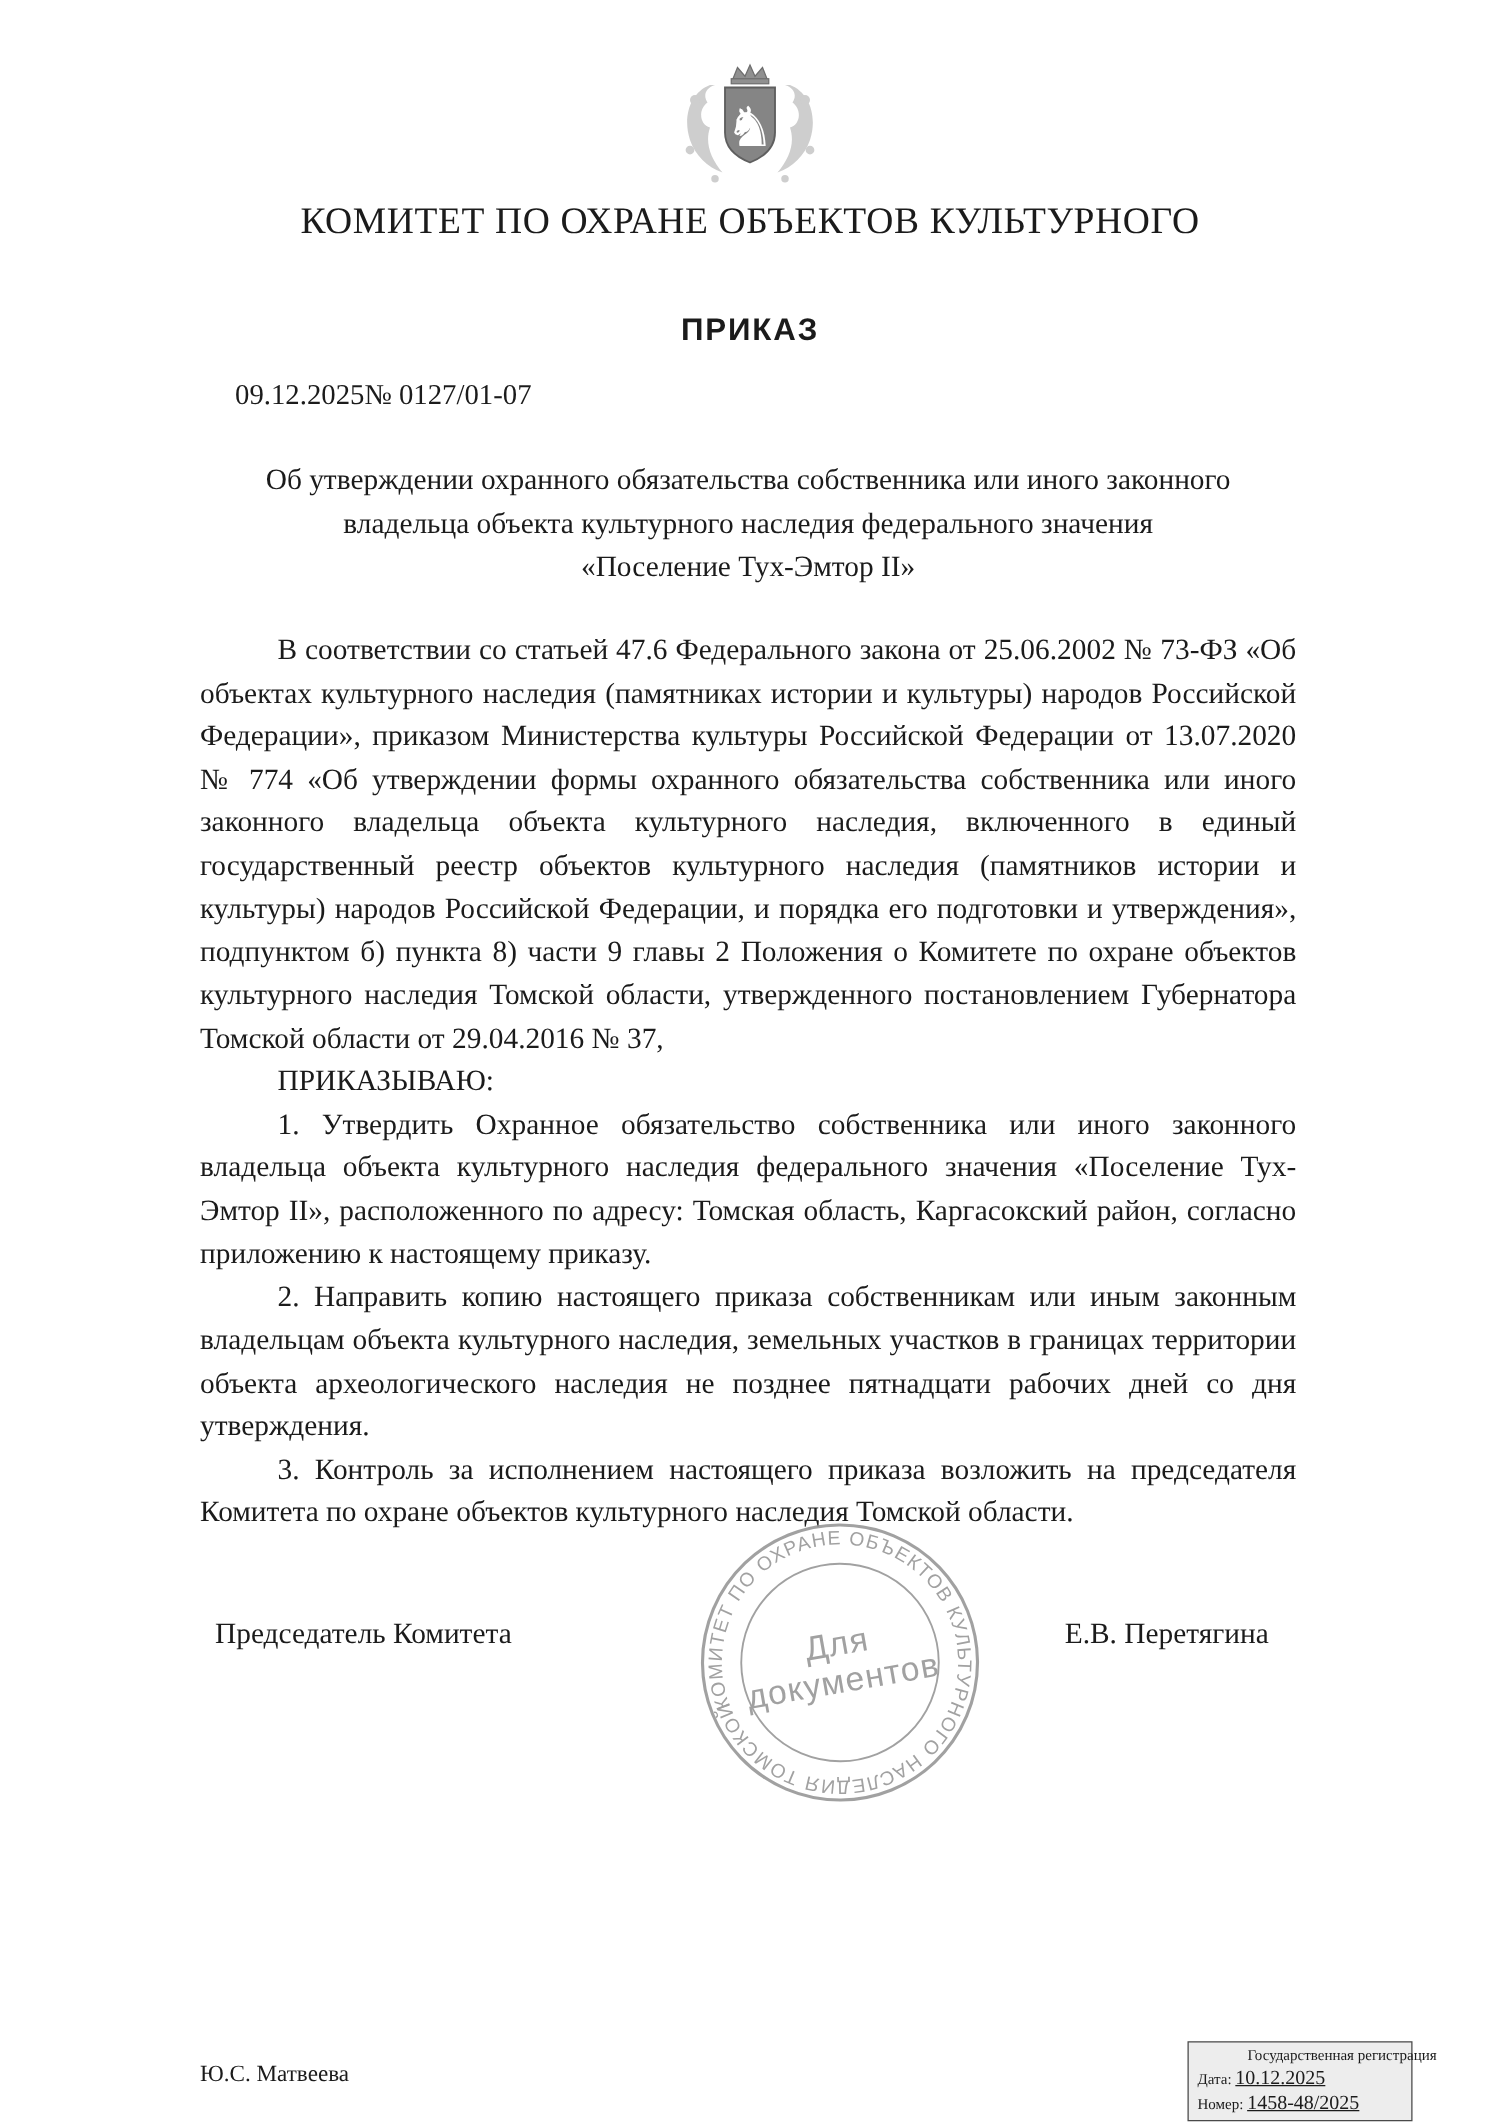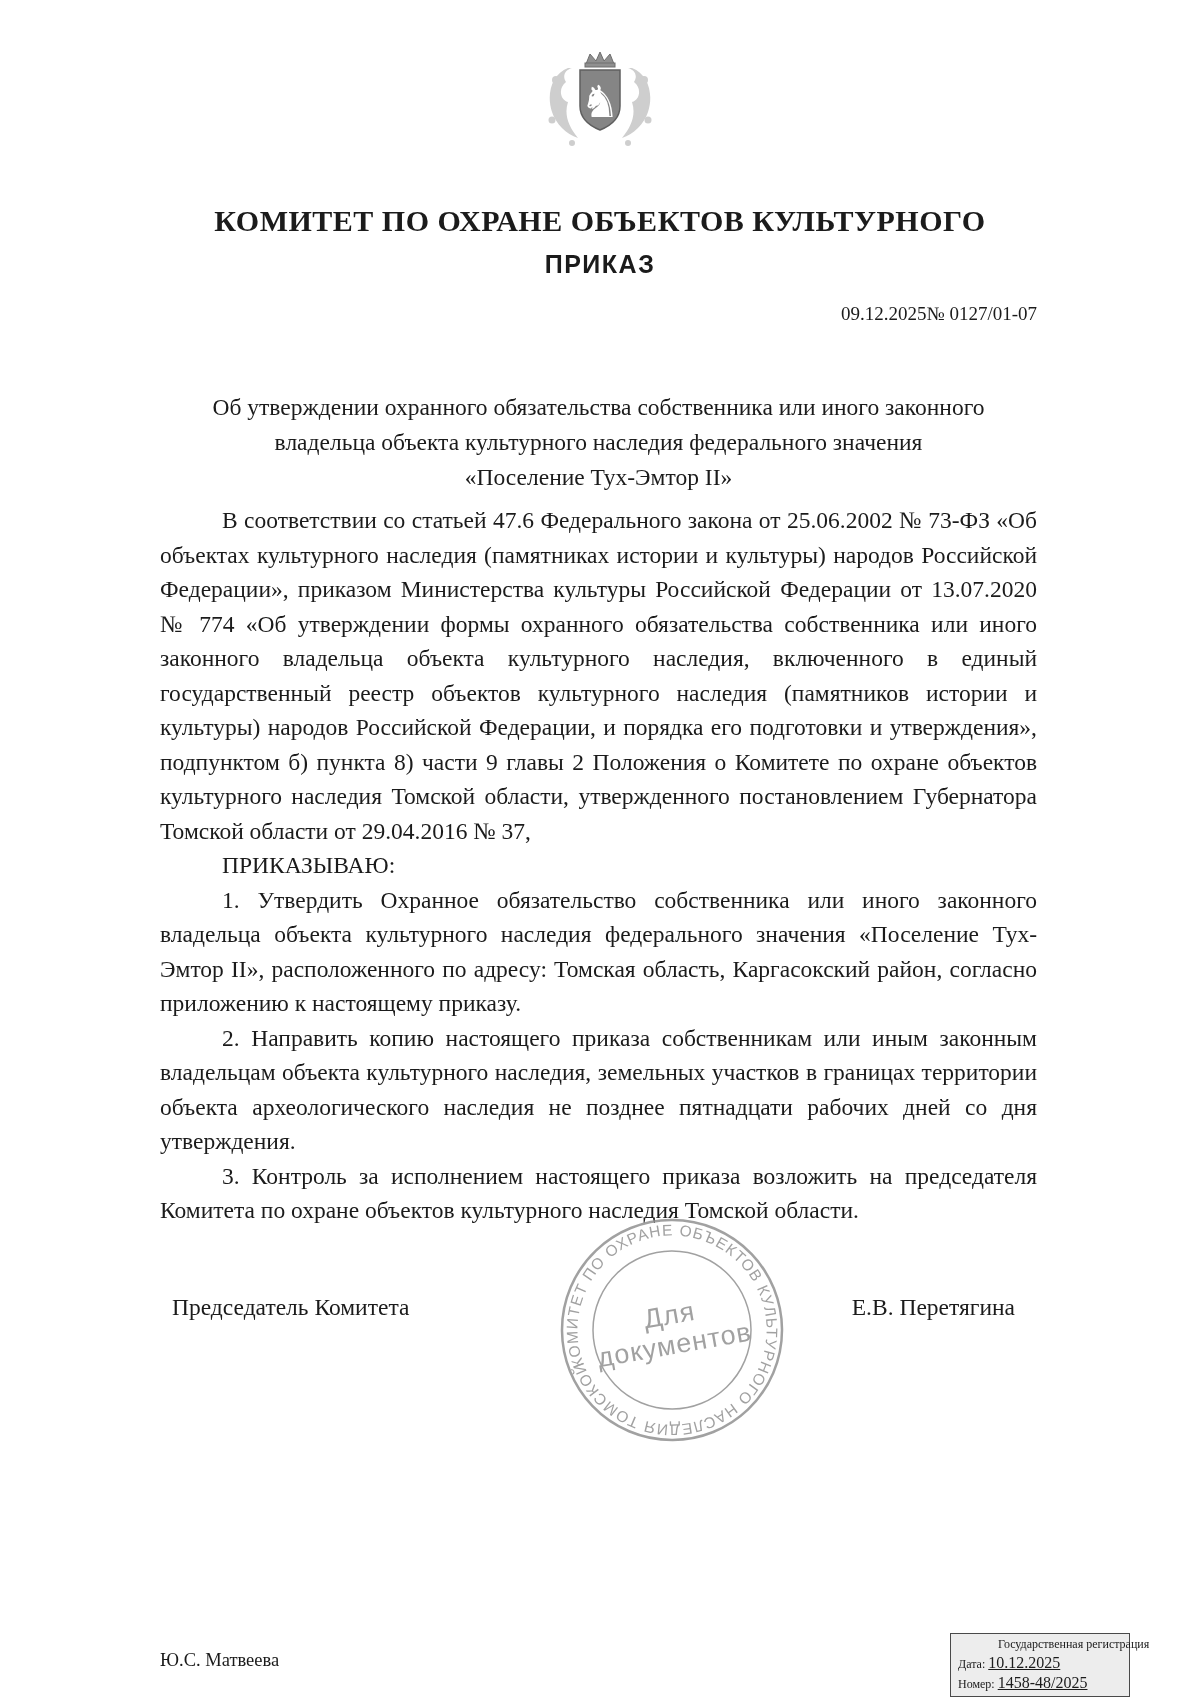--- a/index.html
+++ b/index.html
@@ -21,52 +21,51 @@
     width: 124px;
     height: 102px;
   }
 
   .org-name {
     position: absolute;
     top: 158px;
     left: 0;
     width: 1200px;
     text-align: center;
-    font-weight: bold;
+    font-weight: normal;
     font-size: 30px;
     line-height: 38px;
     letter-spacing: 0.5px;
-    margin-top: 44px;
   }
 
   .doc-type {
     position: absolute;
     top: 250px;
     left: 0;
     width: 1200px;
     text-align: center;
     font-family: "Liberation Sans", sans-serif;
     font-weight: bold;
     font-size: 25px;
     letter-spacing: 1.5px;
   }
 
   .date-row {
     position: absolute;
     top: 303px;
     left: 188px;
     right: 163px;
     display: flex;
-    justify-content: flex-end;
-    font-size: 19px;
+    justify-content: flex-start;
+    font-size: 23px;
   }
 
   .subject {
     position: absolute;
-    top: 390px;
+    top: 367px;
     left: 160px;
     right: 163px;
     text-align: center;
     font-size: 23.5px;
     line-height: 35px;
   }
 
   .body-text {
     position: absolute;
     top: 503px;

